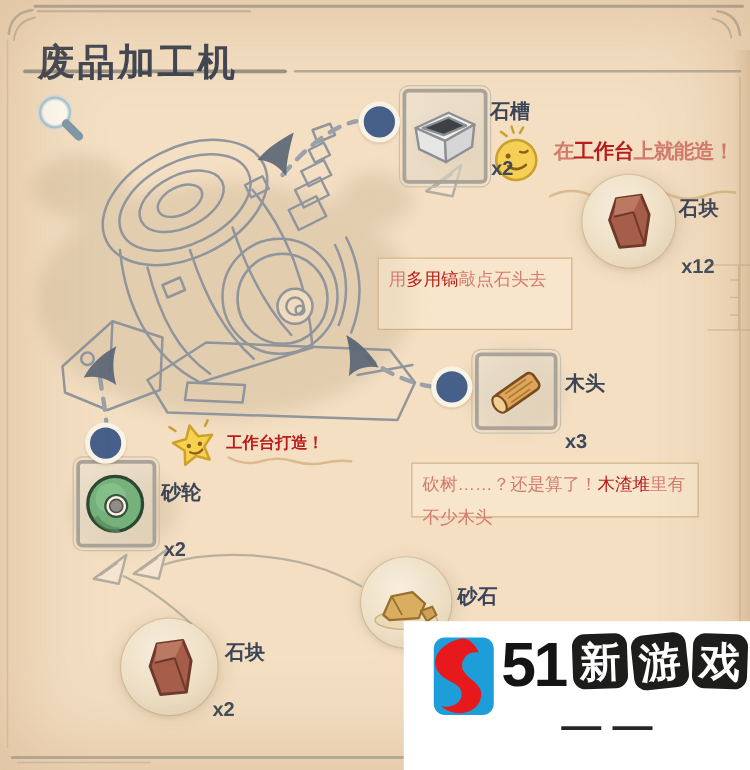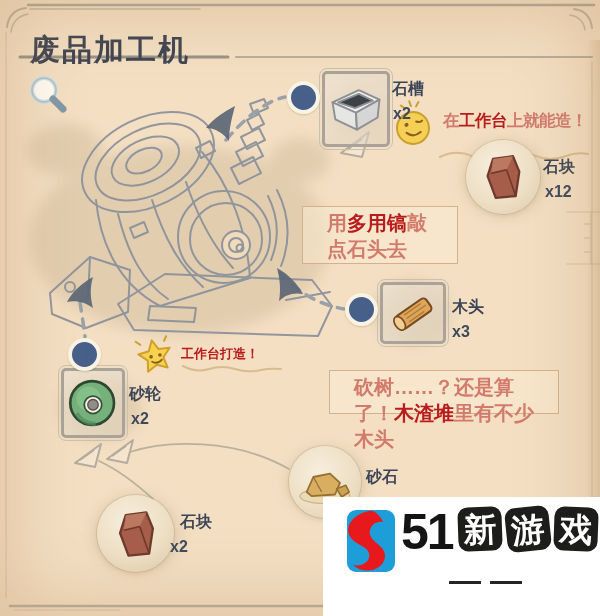--- a/index.html
+++ b/index.html
@@ -27,30 +27,30 @@
     background:linear-gradient(135deg, rgba(236,227,211,0.75), rgba(219,207,186,0.55));
   }
   
   .round{
     position:absolute; z-index:3; display:flex; align-items:center; justify-content:center;
     border-radius:50%;
     background:radial-gradient(circle at 42% 36%, #f7eedd 0%, #eee0c6 55%, #dfccaa 100%);
     box-shadow:0 0 0 1px rgba(160,140,105,0.25), 0 2px 4px rgba(140,110,70,0.15);
   }
   .lbl{position:absolute; z-index:4; font-size:16px; font-weight:800; color:#3b4557;}
-  .cnt{position:absolute; z-index:4; font-size:16px; font-weight:700; color:#3e4a5c;}
+  .cnt{position:absolute; z-index:4; font-size:16px; font-weight:700; color:#3e4a5c;margin-top:22px;}
   .dot{
     position:absolute; z-index:4; width:25px; height:25px; border-radius:50%;
     background:#47608a; border:4.5px solid #faf3e4;
     box-shadow:0 1px 2px rgba(120,90,50,0.25);
   }
   .bubble{
     position:absolute; z-index:4; box-sizing:border-box;
     border:1.6px solid #d3b28a; background:rgba(249,235,210,0.55);
-    padding:3px 24px; font-size:20px; line-height:26px; font-weight:700; color:#d27b6d;
+    padding:3px 8px; font-size:14px; line-height:26px; font-weight:400; color:#d27b6d;
   }
   .em{color:#b91c1c;}
   .salmon{color:#d27b6d;}
   .redline{position:absolute; z-index:4; font-weight:800; white-space:nowrap;}
   
   .watermark{
     position:absolute; left:323px; top:497px; width:277px; height:119px;
     background:#ffffff; z-index:9;
   }
   .wm-row{display:flex; align-items:flex-start; padding:10px 0 0 16px; height:70px;}

